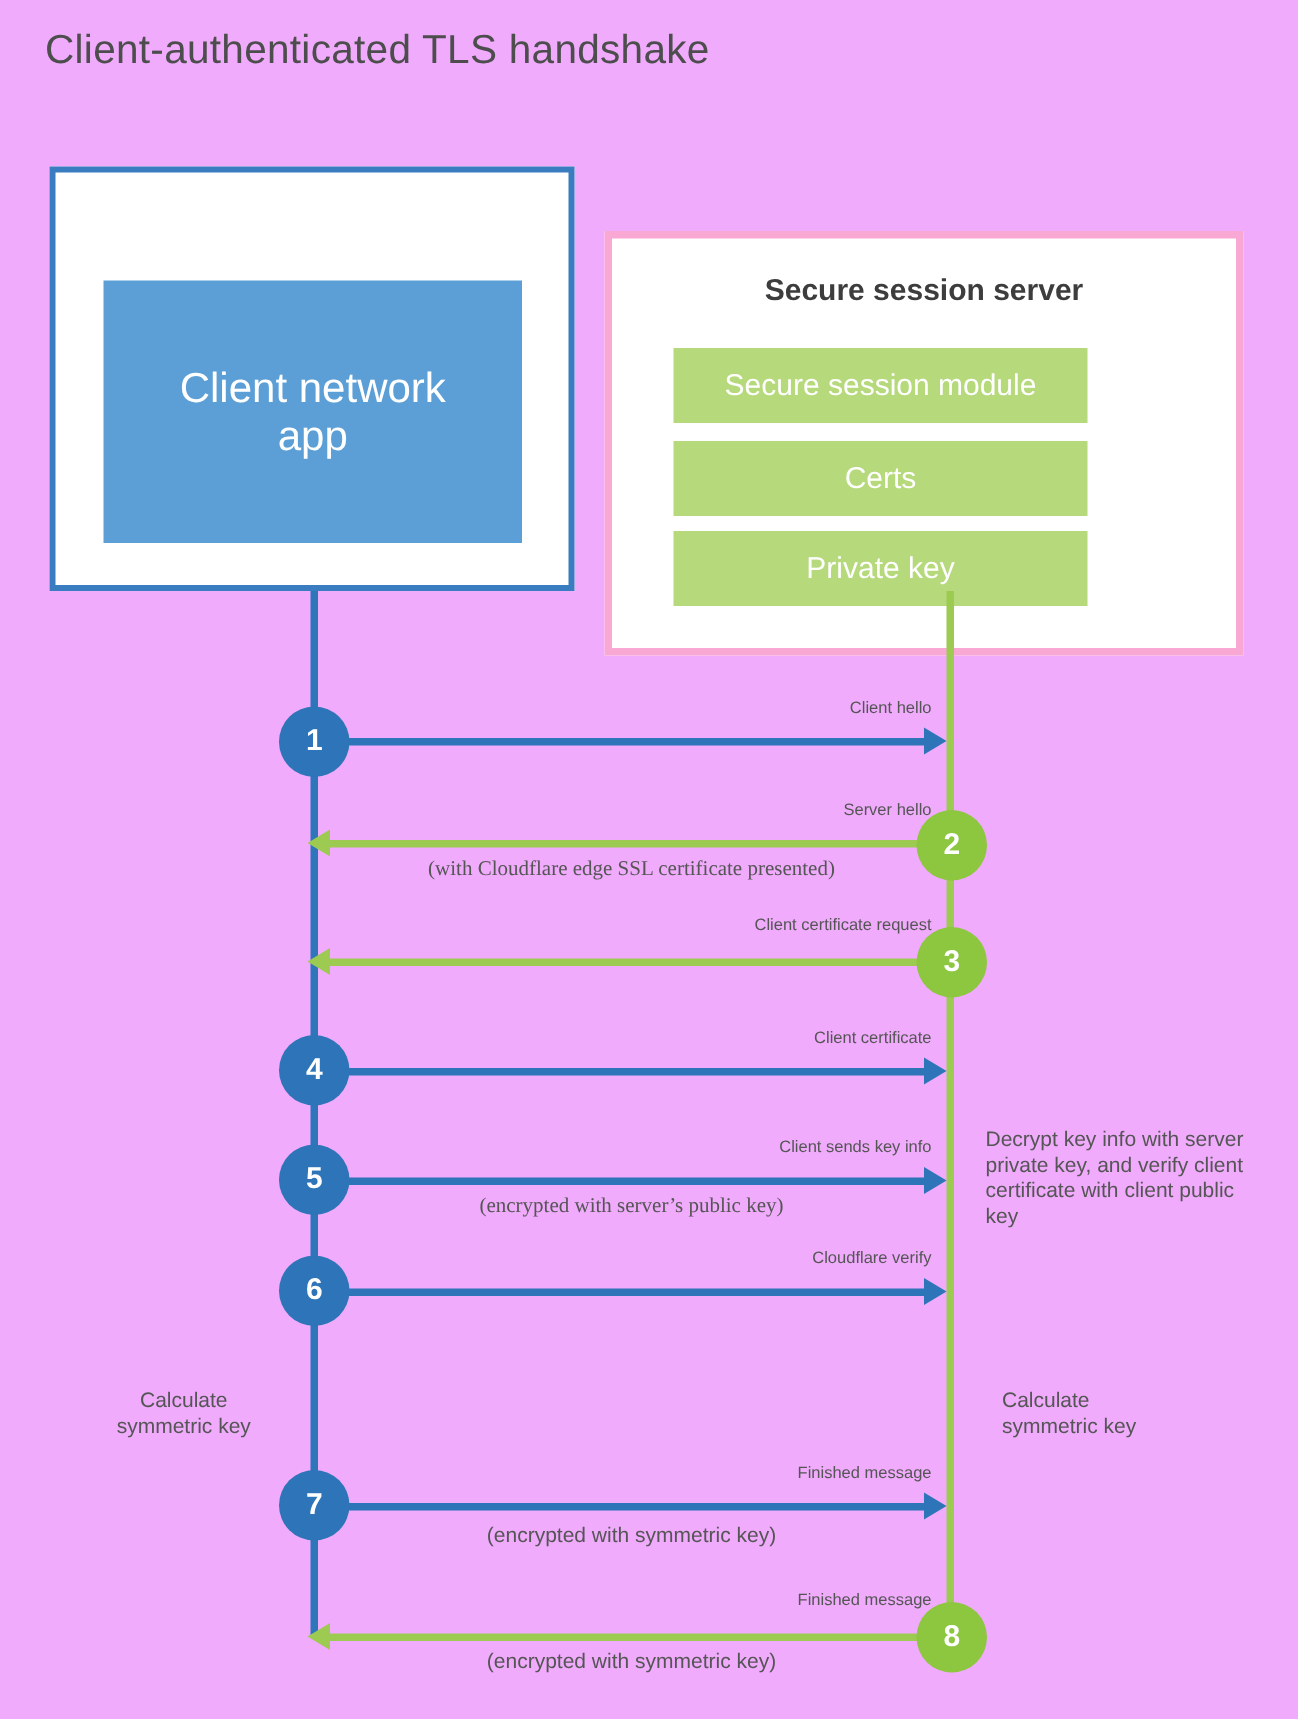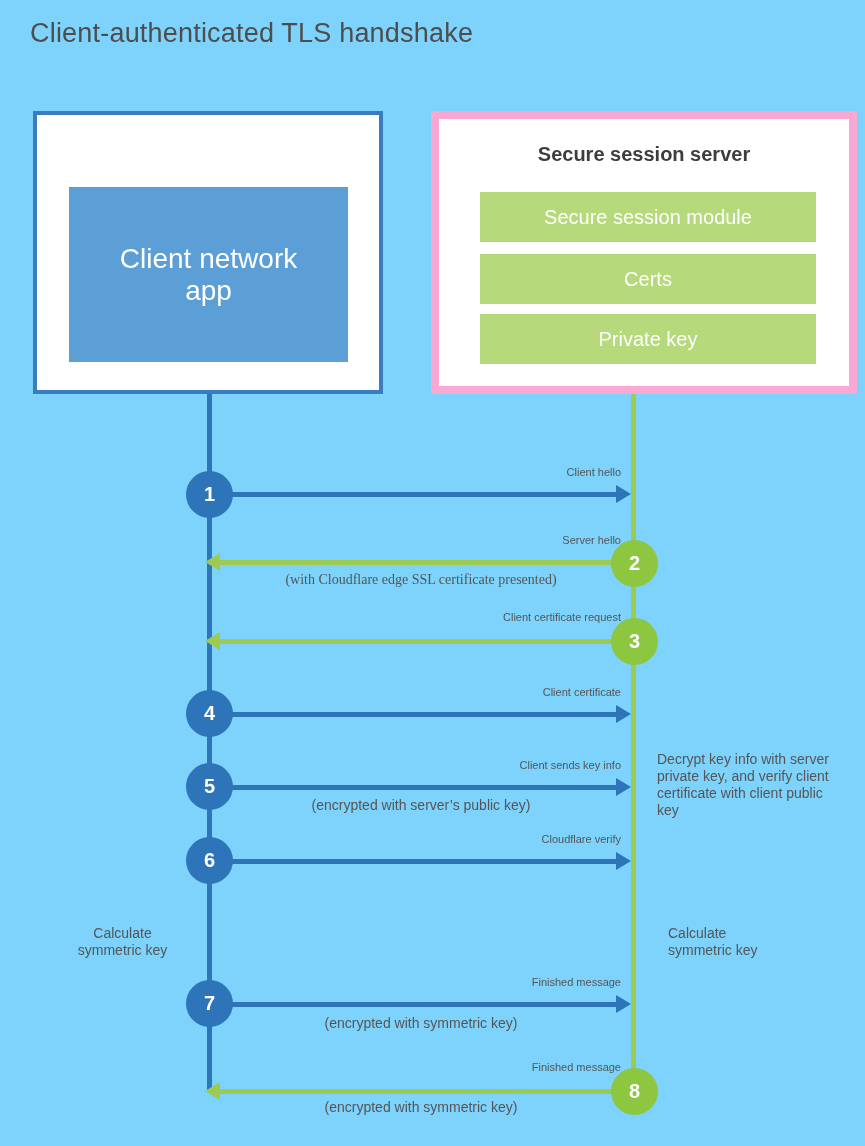--- a/index.html
+++ b/index.html
@@ -1,39 +1,39 @@
 <!DOCTYPE html>
 <html><head>
 <meta charset="utf-8">
 <style>
   * { margin:0; padding:0; box-sizing:border-box; }
   html,body { background:#ffffff; }
   body { font-family:"Liberation Sans", sans-serif; }
-  .canvas { position:relative; width:865px; height:1146px; background:#7dd3fc; overflow:hidden; }
+  .canvas { position:relative; width:865px; height:1146px; background:#f0abfc; overflow:hidden; }
 
   .page-title {
     position:absolute; left:30px; top:18px;
     font-size:27px; font-weight:300; letter-spacing:.2px; color:#4d4d4d;
   }
 
   
   .party-box { position:absolute; top:111px; height:283px; background:#fff; }
   .client-box { left:33px; width:350px; border:4px solid #3a7cc0; }
-  .server-box { left:431px; width:426px; border:8px solid #f9a8d4; }
+  .server-box { left:403px; width:426px; border:5px solid #f9a8d4;margin-top:43px; }
   .box-title {
     position:absolute; left:0; right:0; top:24px; text-align:center;
     font-size:20px; font-weight:bold; color:#3d3d3d;
   }
   .app-box {
     position:absolute; left:32px; top:72px; width:279px; height:175px;
     background:#5b9fd6; color:#fff; font-size:28px;
     display:flex; align-items:center; justify-content:center; text-align:center;
   }
   .bar {
-    position:absolute; left:41px; width:336px; height:50px; background:#b6d97c;
+    position:absolute; left:41px; width:276px; height:50px; background:#b6d97c;
     color:#fff; font-size:20px; display:flex; align-items:center; justify-content:center;
   }
   .bar1 { top:73px; } .bar2 { top:135px; } .bar3 { top:195px; }
 
   .pre { white-space:pre-line; }
 
   
   .vline { position:absolute; width:5px; }
   .blue-line  { left:207px; top:394px; height:696px; background:#2e76ba; }
   .green-line { left:631px; top:394px; height:700px; background:#9dca50; }
@@ -68,21 +68,21 @@
   .msg {
     position:absolute; left:221px; width:400px; text-align:right;
     font-size:11px; color:#555;
   }
   .sub {
     position:absolute; left:221px; width:400px; text-align:center;
     font-size:14px; color:#555;
   }
   .m1 { top:466px; } .m2 { top:534px; } .m3 { top:611px; } .m4 { top:686px; }
   .m5 { top:759px; } .m6 { top:833px; } .m7 { top:976px; } .m8 { top:1061px; }
-  .s2 { top:572px;font-family:Liberation Serif, serif; } .s5 { top:797px; } .s6 { top:871px; }
+  .s2 { top:572px;font-family:Liberation Serif, serif; } .s5 { top:797px;font-family:Liberation Serif, serif; } .s6 { top:871px; }
   .s7 { top:1015px; } .s8 { top:1099px; }
 
   
   .side-note {
     position:absolute; left:657px; top:751px; width:178px;
     font-size:14px; line-height:17px; color:#555; text-align:left;
   }
   .calc { position:absolute; font-size:14px; line-height:17px; color:#555; }
   .calc-left { left:55px; top:925px; width:135px; text-align:center; }
   .calc-right { left:668px; top:925px; width:130px; text-align:left; }

